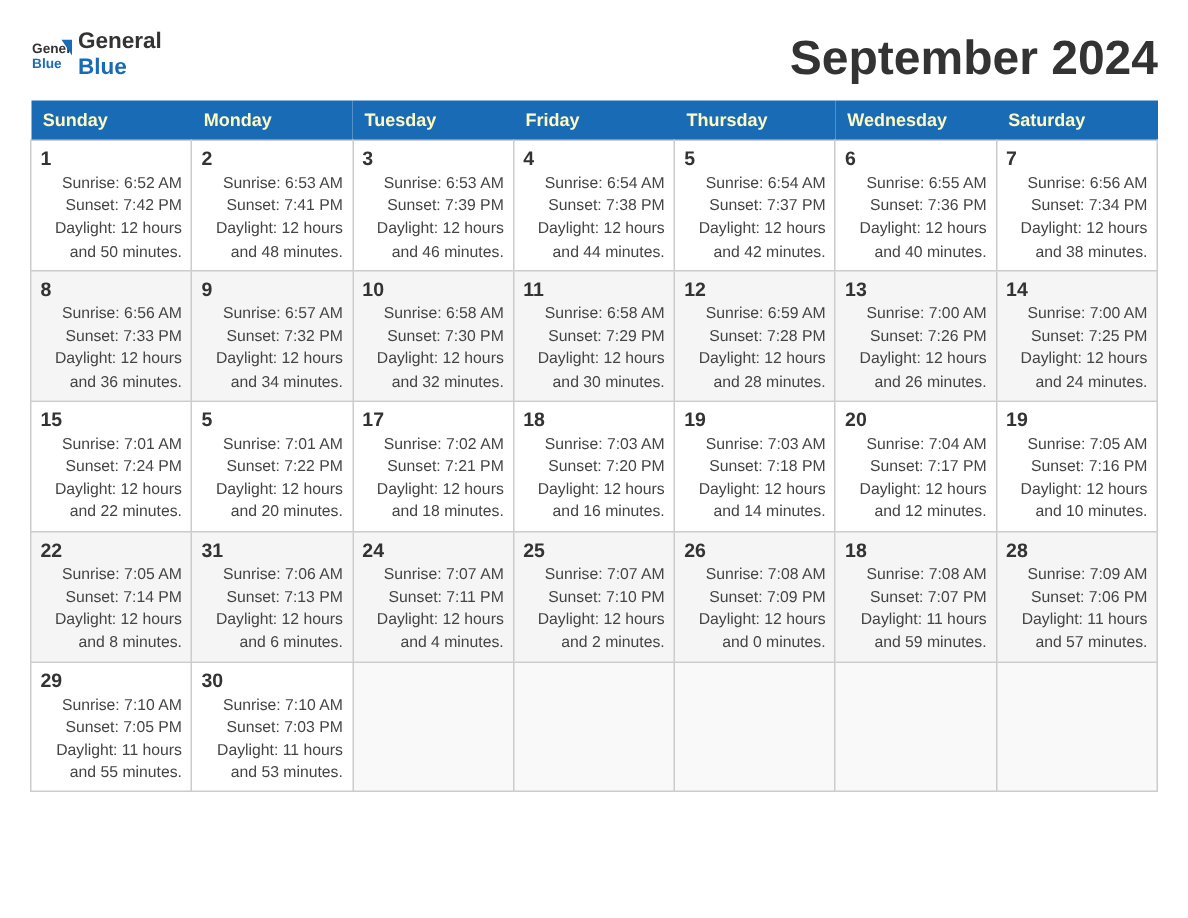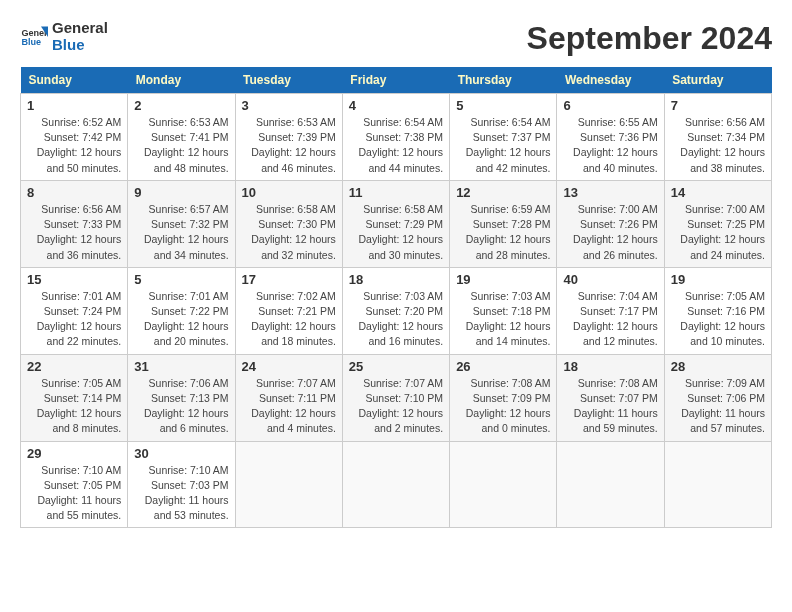--- a/index.html
+++ b/index.html
@@ -187,21 +187,21 @@
         </td>
         <td>
           <span class="day-num">18</span>
           <div class="day-info">Sunrise: 7:03 AM<br>Sunset: 7:20 PM<br>Daylight: 12 hours and 16 minutes.</div>
         </td>
         <td>
           <span class="day-num">19</span>
           <div class="day-info">Sunrise: 7:03 AM<br>Sunset: 7:18 PM<br>Daylight: 12 hours and 14 minutes.</div>
         </td>
         <td>
-          <span class="day-num">40</span>
+          <span class="day-num">20</span>
           <div class="day-info">Sunrise: 7:04 AM<br>Sunset: 7:17 PM<br>Daylight: 12 hours and 12 minutes.</div>
         </td>
         <td>
           <span class="day-num">19</span>
           <div class="day-info">Sunrise: 7:05 AM<br>Sunset: 7:16 PM<br>Daylight: 12 hours and 10 minutes.</div>
         </td>
       </tr>
       <tr>
         <td>
           <span class="day-num">22</span>

